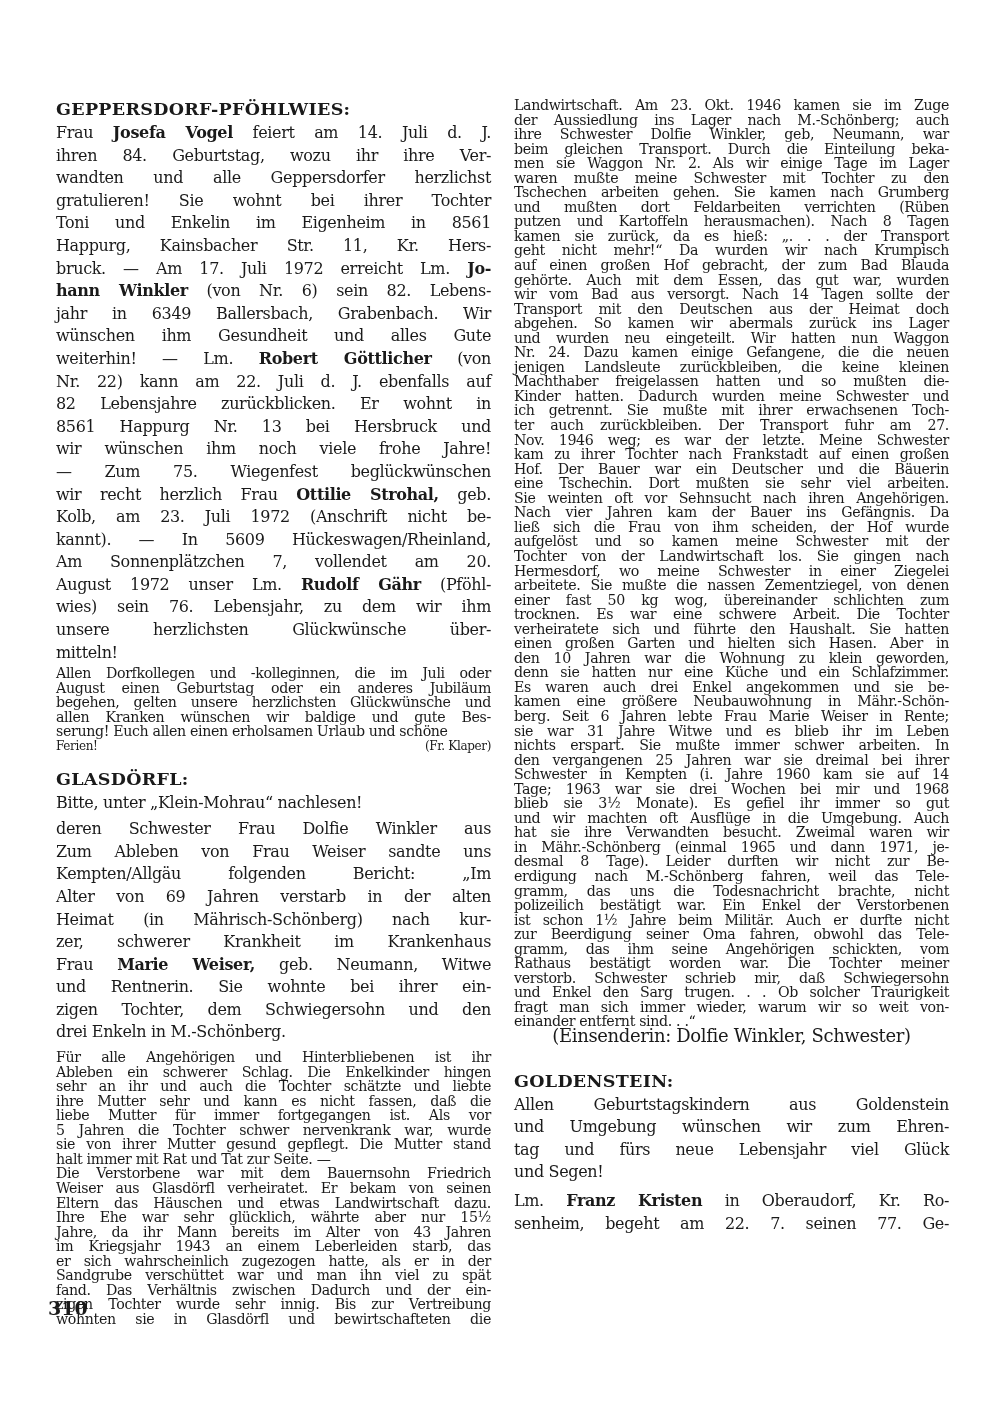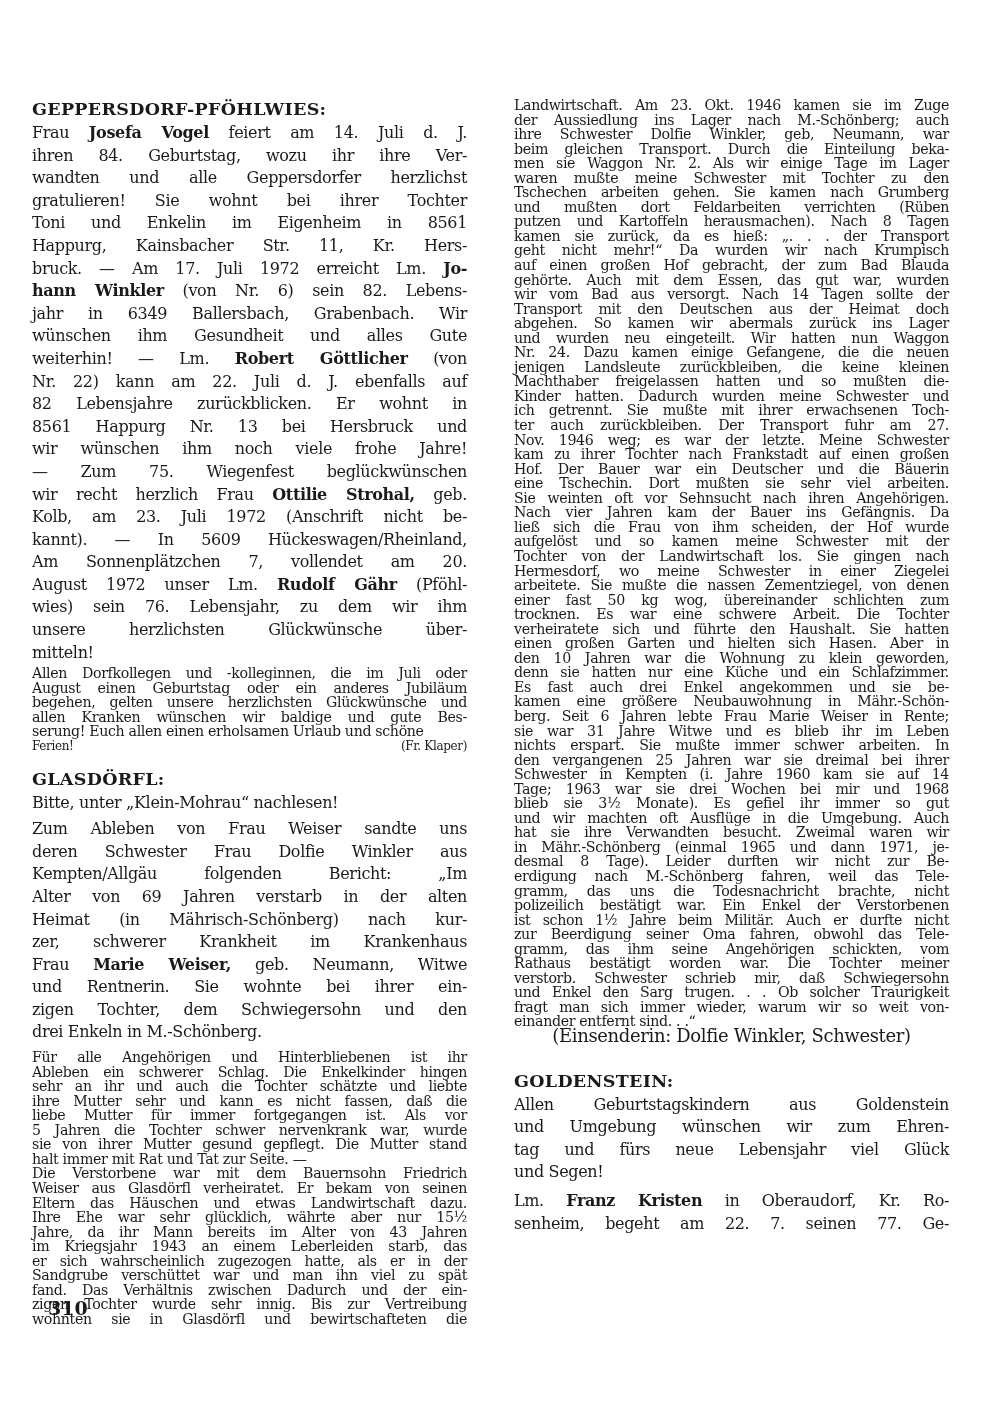--- a/index.html
+++ b/index.html
@@ -1,19 +1,19 @@
 <!DOCTYPE html>
 <html><head>
 <meta charset="utf-8">
 <style>
   html, body { margin:0; padding:0; background:#ffffff; }
   body { width:1000px; height:1413px; position:relative; overflow:hidden; color:#1a1a1a;
          font-family:"DejaVu Serif", "Liberation Serif", serif; }
   .col { position:absolute; width:435px; }
-  .col.left { left:32px; top:98px; }
+  .col.left { left:56px; top:98px; }
   .col.right { left:514px; top:98px; }
   .heading { font-family:"DejaVu Serif", serif; font-weight:bold; font-size:17.5px; letter-spacing:0.3px;
              line-height:22px; margin:0 0 2px 0; white-space:nowrap; }
   .big p, p.big { font-size:16px; line-height:22.6px; margin:0; text-align:justify; hyphens:manual;
                   font-family:"DejaVu Serif", serif; letter-spacing:-0.35px; }
   .small p, p.small { font-size:14.2px; line-height:14.55px; margin:0; text-align:justify;
                       font-family:"DejaVu Serif", serif; letter-spacing:-0.35px; }
   p .b, .b { font-weight:bold; }
   .sig-row { display:flex; justify-content:space-between; font-size:12px; line-height:14.55px; letter-spacing:-0.35px; }
   .gap-s { height:6px; }
@@ -66,22 +66,22 @@
     <div class="sig-row">
       <span>Ferien!</span>
       <span>(Fr. Klaper)</span>
     </div>
   </div>
   <div class="gap-m"></div>
   <div class="heading" style="margin-top:2px;">GLASDÖRFL:</div>
   <p class="big" style="margin-bottom:4px;">Bitte, unter „Klein-Mohrau“ nachlesen!</p>
   <div class="big">
     <p>
+        <span class="line">deren Schwester Frau Dolfie Winkler aus</span>
         <span class="line">Zum Ableben von Frau Weiser sandte uns</span>
-        <span class="line">deren Schwester Frau Dolfie Winkler aus</span>
         <span class="line">Kempten/Allgäu folgenden Bericht: „Im</span>
         <span class="line">Alter von 69 Jahren verstarb in der alten</span>
         <span class="line">Heimat (in Mährisch-Schönberg) nach kur-</span>
         <span class="line">zer, schwerer Krankheit im Krankenhaus</span>
         <span class="line">Frau <span class="b">Marie Weiser,</span> geb. Neumann, Witwe</span>
         <span class="line">und Rentnerin. Sie wohnte bei ihrer ein-</span>
         <span class="line">zigen Tochter, dem Schwiegersohn und den</span>
         <span class="line last">drei Enkeln in M.-Schönberg.</span>
       </p>
   </div>
@@ -151,21 +151,21 @@
         <span class="line">aufgelöst und so kamen meine Schwester mit der</span>
         <span class="line">Tochter von der Landwirtschaft los. Sie gingen nach</span>
         <span class="line">Hermesdorf, wo meine Schwester in einer Ziegelei</span>
         <span class="line">arbeitete. Sie mußte die nassen Zementziegel, von denen</span>
         <span class="line">einer fast 50 kg wog, übereinander schlichten zum</span>
         <span class="line">trocknen. Es war eine schwere Arbeit. Die Tochter</span>
         <span class="line">verheiratete sich und führte den Haushalt. Sie hatten</span>
         <span class="line">einen großen Garten und hielten sich Hasen. Aber in</span>
         <span class="line">den 10 Jahren war die Wohnung zu klein geworden,</span>
         <span class="line">denn sie hatten nur eine Küche und ein Schlafzimmer.</span>
-        <span class="line">Es fast auch drei Enkel angekommen und sie be-</span>
+        <span class="line">Es waren auch drei Enkel angekommen und sie be-</span>
         <span class="line">kamen eine größere Neubauwohnung in Mähr.-Schön-</span>
         <span class="line">berg. Seit 6 Jahren lebte Frau Marie Weiser in Rente;</span>
         <span class="line">sie war 31 Jahre Witwe und es blieb ihr im Leben</span>
         <span class="line">nichts erspart. Sie mußte immer schwer arbeiten. In</span>
         <span class="line">den vergangenen 25 Jahren war sie dreimal bei ihrer</span>
         <span class="line">Schwester in Kempten (i. Jahre 1960 kam sie auf 14</span>
         <span class="line">Tage; 1963 war sie drei Wochen bei mir und 1968</span>
         <span class="line">blieb sie 3½ Monate). Es gefiel ihr immer so gut</span>
         <span class="line">und wir machten oft Ausflüge in die Umgebung. Auch</span>
         <span class="line">hat sie ihre Verwandten besucht. Zweimal waren wir</span>

